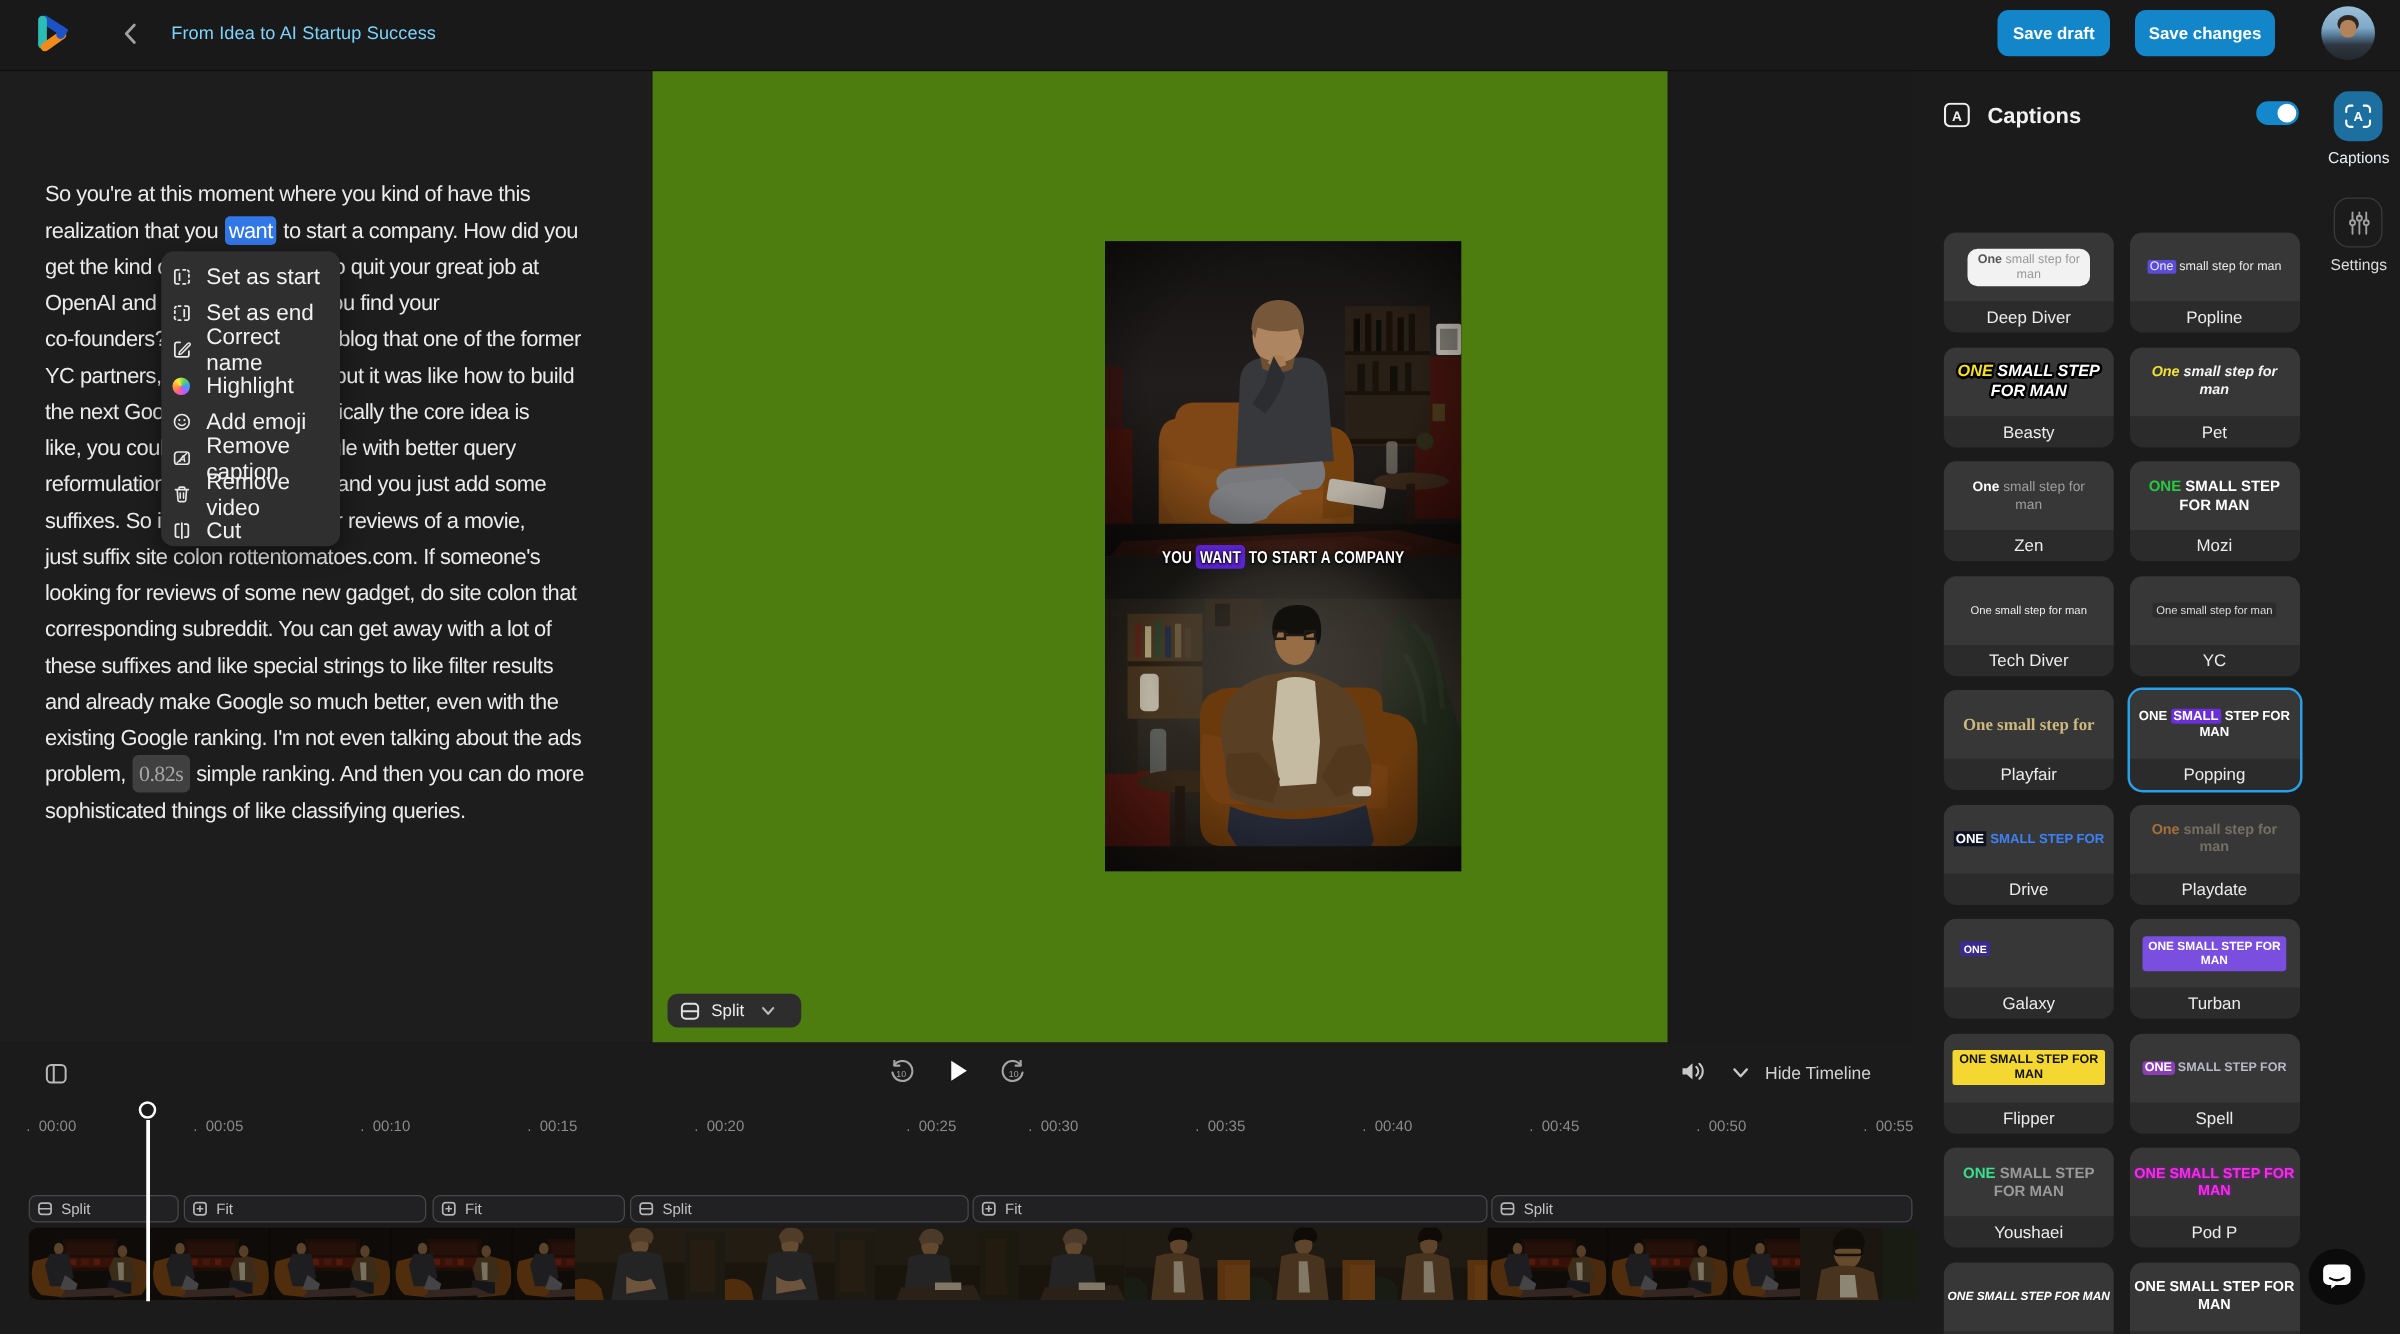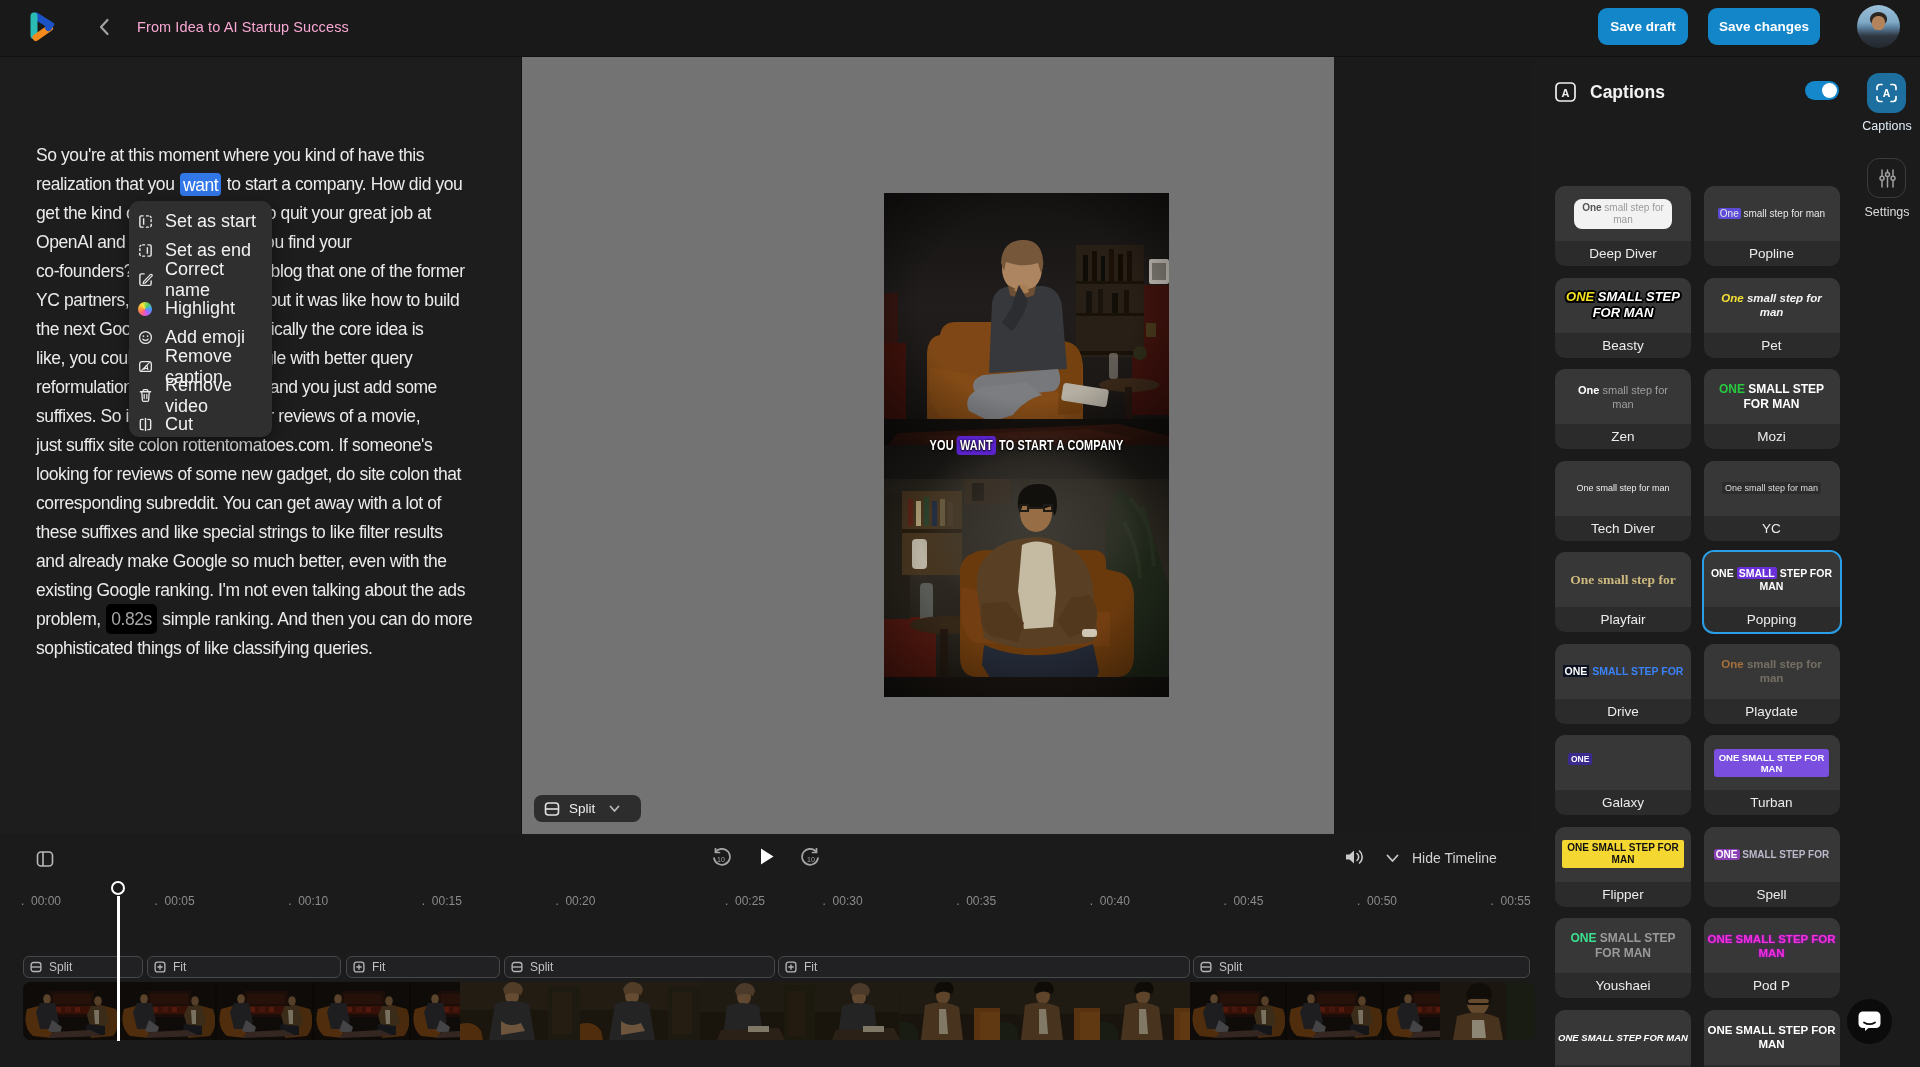--- a/index.html
+++ b/index.html
@@ -1,38 +1,38 @@
 <!DOCTYPE html>
 <html><head>
 <meta charset="utf-8">
 <style>
   * { margin:0; padding:0; box-sizing:border-box; }
   html,body { width:1920px; height:1067px; background:#1a1a1a; font-family:"Liberation Sans",sans-serif; overflow:hidden;  }
   .abs { position:absolute; }
   
   #topbar { position:absolute; left:0; top:0; width:1920px; height:57px; background:#191919; border-bottom:1px solid #101010; }
-  #title { position:absolute; left:137px; top:19px; font-size:14.5px; color:#f9a8d4; font-weight:500; letter-spacing:.1px; }
+  #title { position:absolute; left:137px; top:19px; font-size:14.5px; color:#7dd3fc; font-weight:500; letter-spacing:.1px; }
   .bluebtn { position:absolute; top:8px; height:37px; background:#1386c9; border-radius:9px; color:#fff; font-size:13.5px; font-weight:700; display:flex; align-items:center; justify-content:center; }
   #avatar { position:absolute; left:1857px; top:5px; width:43px; height:43px; border-radius:50%; background:linear-gradient(180deg,#9cc0da 0%,#7fa9c6 40%,#5c82a0 52%,#2e3640 72%,#23282e 100%); overflow:hidden; }
   #avatar:before{ content:""; position:absolute; left:13px; top:7px; width:17px; height:13px; border-radius:50% 50% 40% 40%; background:#2e2620; }
   #avatar:after{ content:""; position:absolute; left:15px; top:11px; width:13px; height:14px; border-radius:45%; background:#b3845c; }
   
   #leftpanel { position:absolute; left:0; top:57px; width:522px; height:777px; background:#1d1d1e; border-right:1px solid #121212; }
   #findrow { position:absolute; left:0; top:20px; width:522px; height:30px; }
   #findtext { position:absolute; left:48px; top:6px; font-size:15px; color:#cccccc; }
   .tl { position:absolute; left:36px; white-space:nowrap; font-size:17.5px; color:#ebebeb; letter-spacing:-.42px; line-height:29px; }
   .chip-want { background:#3277e8; border-radius:4px; padding:1.5px 3px; margin:0 1px; color:#fff; }
-  .chip-pause { background:#000000; border-radius:5px; padding:5px 5px; margin:0 1px; color:#a6a6a6; }
+  .chip-pause { background:#404040; border-radius:5px; padding:5px 5px; margin:0 1px; color:#a6a6a6;font-family:Liberation Serif, serif; }
   
   #ctxmenu { position:absolute; left:129px; top:144px; width:143px; height:236px; background:#2f2f30; border-radius:10px; box-shadow:0 6px 18px rgba(0,0,0,.45); }
   .mi { position:absolute; left:0; width:100%; height:29px; display:flex; align-items:center; }
   .mi svg { position:absolute; left:9px; width:15px; height:15px; }
   .mi span { position:absolute; left:36px; font-size:18px; color:#f2f2f2; }
   
-  #canvas { position:absolute; left:522px; top:57px; width:812px; height:777px; background:#737373; }
+  #canvas { position:absolute; left:522px; top:57px; width:812px; height:777px; background:#4d7c0f; }
   #video { position:absolute; left:362px; top:136px; width:285px; height:504px; background:#141210; }
   #vidcap { position:absolute; left:362px; top:381px; width:285px; text-align:center; font-size:13.8px; font-weight:700; color:#fff; letter-spacing:.2px; text-shadow:0 1px 2px #000,0 0 3px #000; white-space:nowrap; transform:scaleX(.79); }
   #vidcap .hl { background:#5a23cc; border-radius:4px; padding:2px 4px; }
   #splitbtn { position:absolute; left:12px; top:738px; width:107px; height:27px; background:#2d2d2e; border-radius:8px; display:flex; align-items:center; }
   
   #rightpanel { position:absolute; left:1530px; top:57px; width:390px; height:1010px; background:#1b1b1c; }
   #presetbar { position:absolute; left:13px; top:67px; width:309px; height:38px; background:#232324; border-radius:10px; }
   .card { position:absolute; width:136px; height:80px; border-radius:10px; background:#2b2b2c; overflow:hidden; }
   .card .prev { position:absolute; left:0; top:0; width:100%; height:55px; background:#373738; display:flex; align-items:center; justify-content:center; text-align:center; }
   .card .lab { position:absolute; left:0; top:55px; width:100%; height:25px; display:flex; align-items:center; justify-content:center; font-size:13.5px; color:#ececec; }

